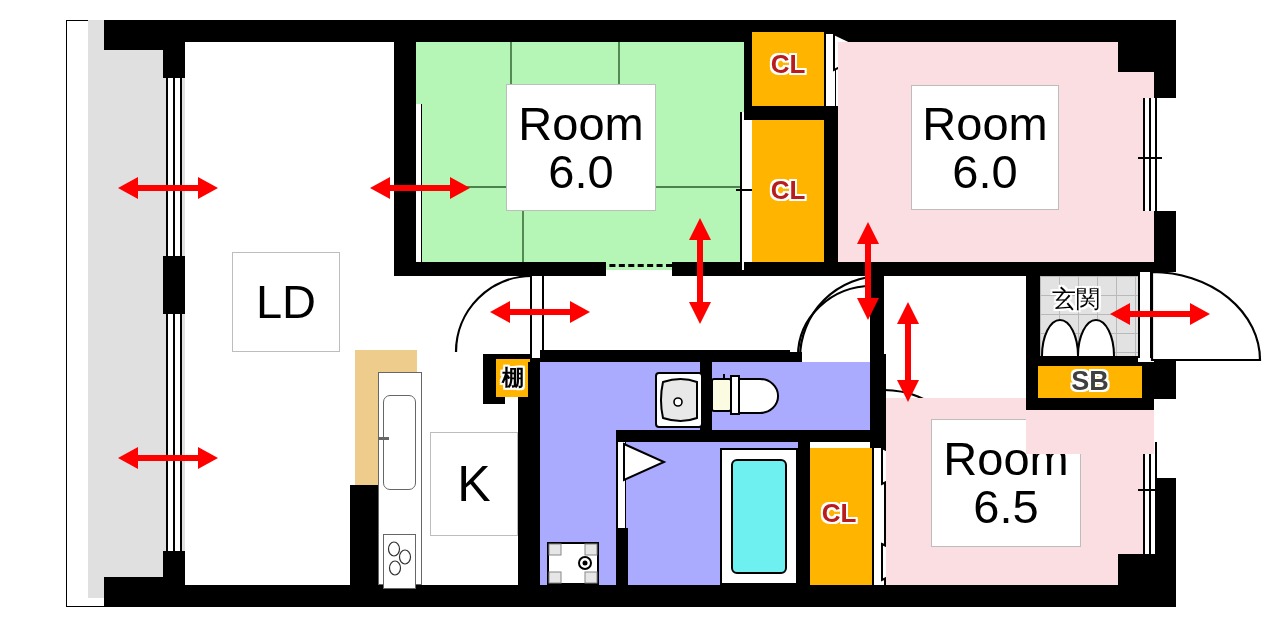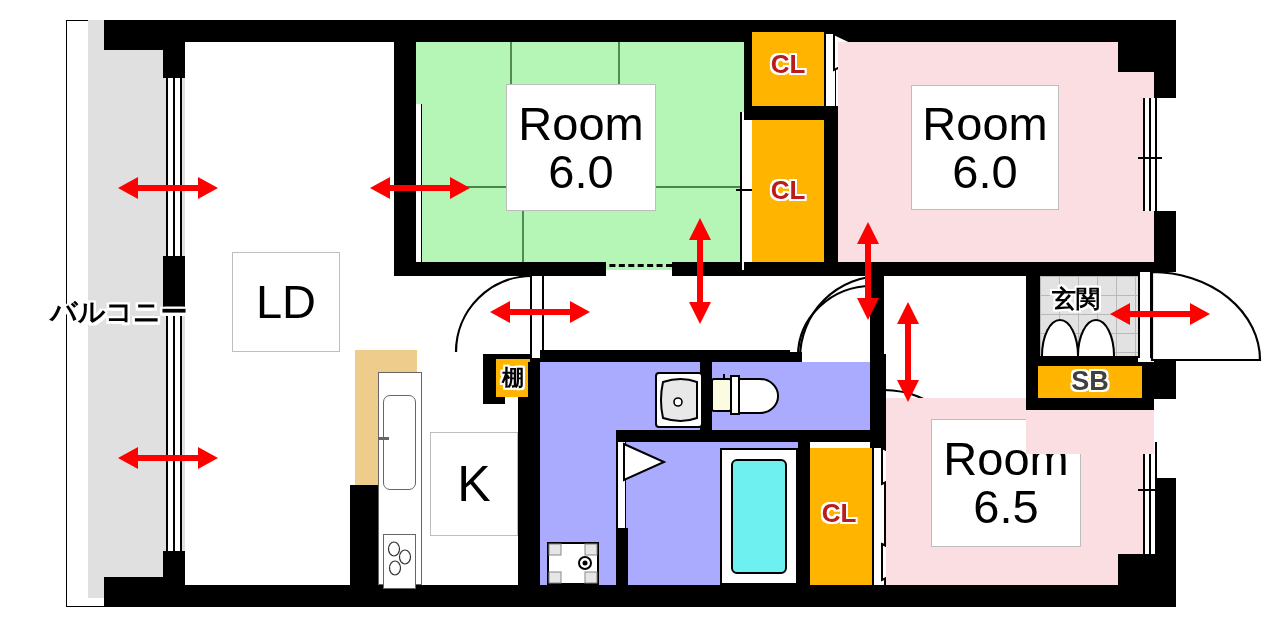--- a/index.html
+++ b/index.html
@@ -27,21 +27,21 @@
   .ldbox .l2{font-size:47px;}
   .cl-lbl{font-size:26px;font-weight:700;color:#b91c1c;
         text-shadow:-2px -2px 0 #fff,2px -2px 0 #fff,-2px 2px 0 #fff,2px 2px 0 #fff,
                     0 -2px 0 #fff,0 2px 0 #fff,-2px 0 0 #fff,2px 0 0 #fff;}
   .sb-lbl{font-size:27px;font-weight:700;color:#404040;
         text-shadow:-2px -2px 0 #fff,2px -2px 0 #fff,-2px 2px 0 #fff,2px 2px 0 #fff,
                     0 -2px 0 #fff,0 2px 0 #fff,-2px 0 0 #fff,2px 0 0 #fff;}
   .jp-out{font-size:27px;font-weight:600;color:#000;white-space:nowrap;
         text-shadow:-2.5px -2.5px 0 #fff,2.5px -2.5px 0 #fff,-2.5px 2.5px 0 #fff,2.5px 2.5px 0 #fff,
                     0 -2.5px 0 #fff,0 2.5px 0 #fff,-2.5px 0 0 #fff,2.5px 0 0 #fff;}
-  .genkan-lbl{font-size:24px;font-weight:700;color:#000;white-space:nowrap;
+  .genkan-lbl{font-size:24px;font-weight:400;color:#000;white-space:nowrap;
         text-shadow:-2px -2px 0 #fff,2px -2px 0 #fff,-2px 2px 0 #fff,2px 2px 0 #fff,
                     0 -2px 0 #fff,0 2px 0 #fff,-2px 0 0 #fff,2px 0 0 #fff;}
   .tana-lbl{font-size:22px;font-weight:600;color:#000;white-space:nowrap;
         text-shadow:-2px -2px 0 #fff,2px -2px 0 #fff,-2px 2px 0 #fff,2px 2px 0 #fff,
                     0 -2px 0 #fff,0 2px 0 #fff,-2px 0 0 #fff,2px 0 0 #fff;}
   svg{display:block;overflow:visible;}
   .tile{background-image:
       linear-gradient(to right,#b9b9b9 1px,transparent 1px),
       linear-gradient(to bottom,#b9b9b9 1px,transparent 1px);
       background-size:19px 19px;}
@@ -79,23 +79,20 @@
   <div class="abs thinline" style="left:173px;top:314px;width:2px;height:237px;"></div>
   <div class="abs thinline" style="left:160px;top:186px;width:28px;height:2px;"></div>
   <div class="abs thinline" style="left:160px;top:456px;width:28px;height:2px;"></div>
 
   <div class="abs fill-white" style="left:185px;top:42px;width:165px;height:543px;"></div>
 
   <div class="abs lbl roomlabel ldbox" style="left:232px;top:252px;width:108px;height:100px;">
     <span class="l1">LD</span>
   </div>
 
-  <div class="abs lbl" style="left:50px;top:296px;width:175px;height:34px;justify-content:flex-start;">
-    <span class="jp-out">バルコニー</span>
-  </div>
 
   <div class="abs wall" style="left:350px;top:485px;width:22px;height:100px;"></div>
   <div class="abs fill-white" style="left:350px;top:352px;width:168px;height:233px;"></div>
 
   <div class="abs fill-tan" style="left:355px;top:350px;width:62px;height:140px;"></div>
   <div class="abs fill-tan" style="left:355px;top:350px;width:62px;height:22px;"></div>
   <div class="abs fill-white" style="left:378px;top:372px;width:44px;height:213px;border:1px solid #666;"></div>
 
   <div class="abs" style="left:383px;top:395px;width:33px;height:95px;border:1px solid #666;border-radius:7px;background:#fff;"></div>
   <div class="abs" style="left:378px;top:437px;width:11px;height:3px;background:#666;"></div>

